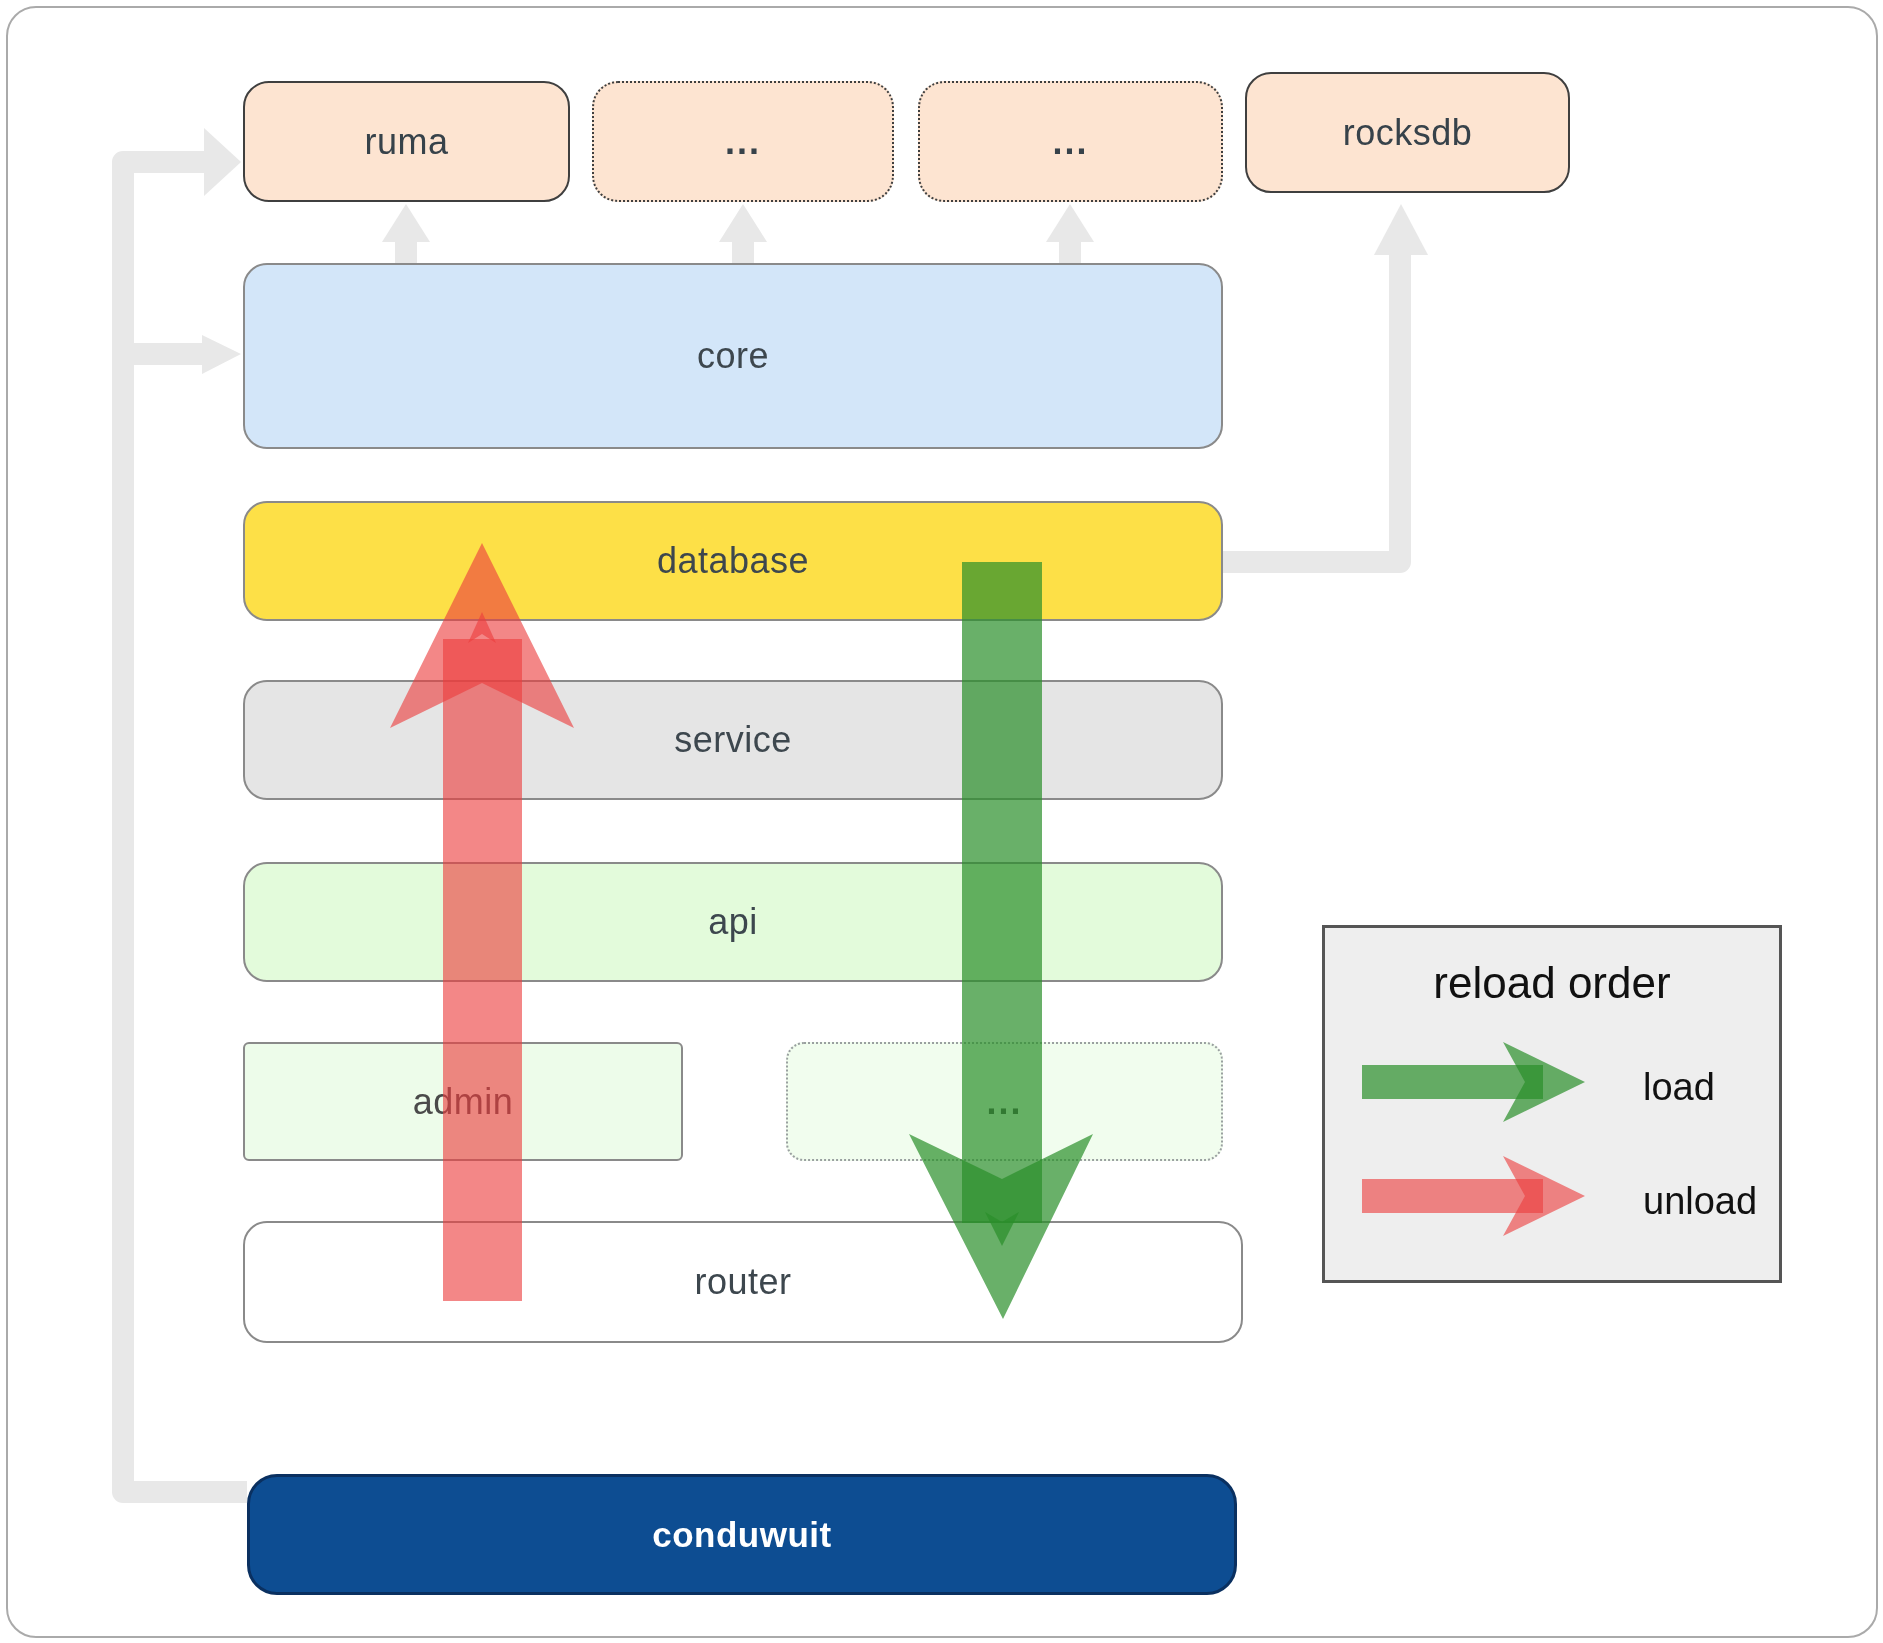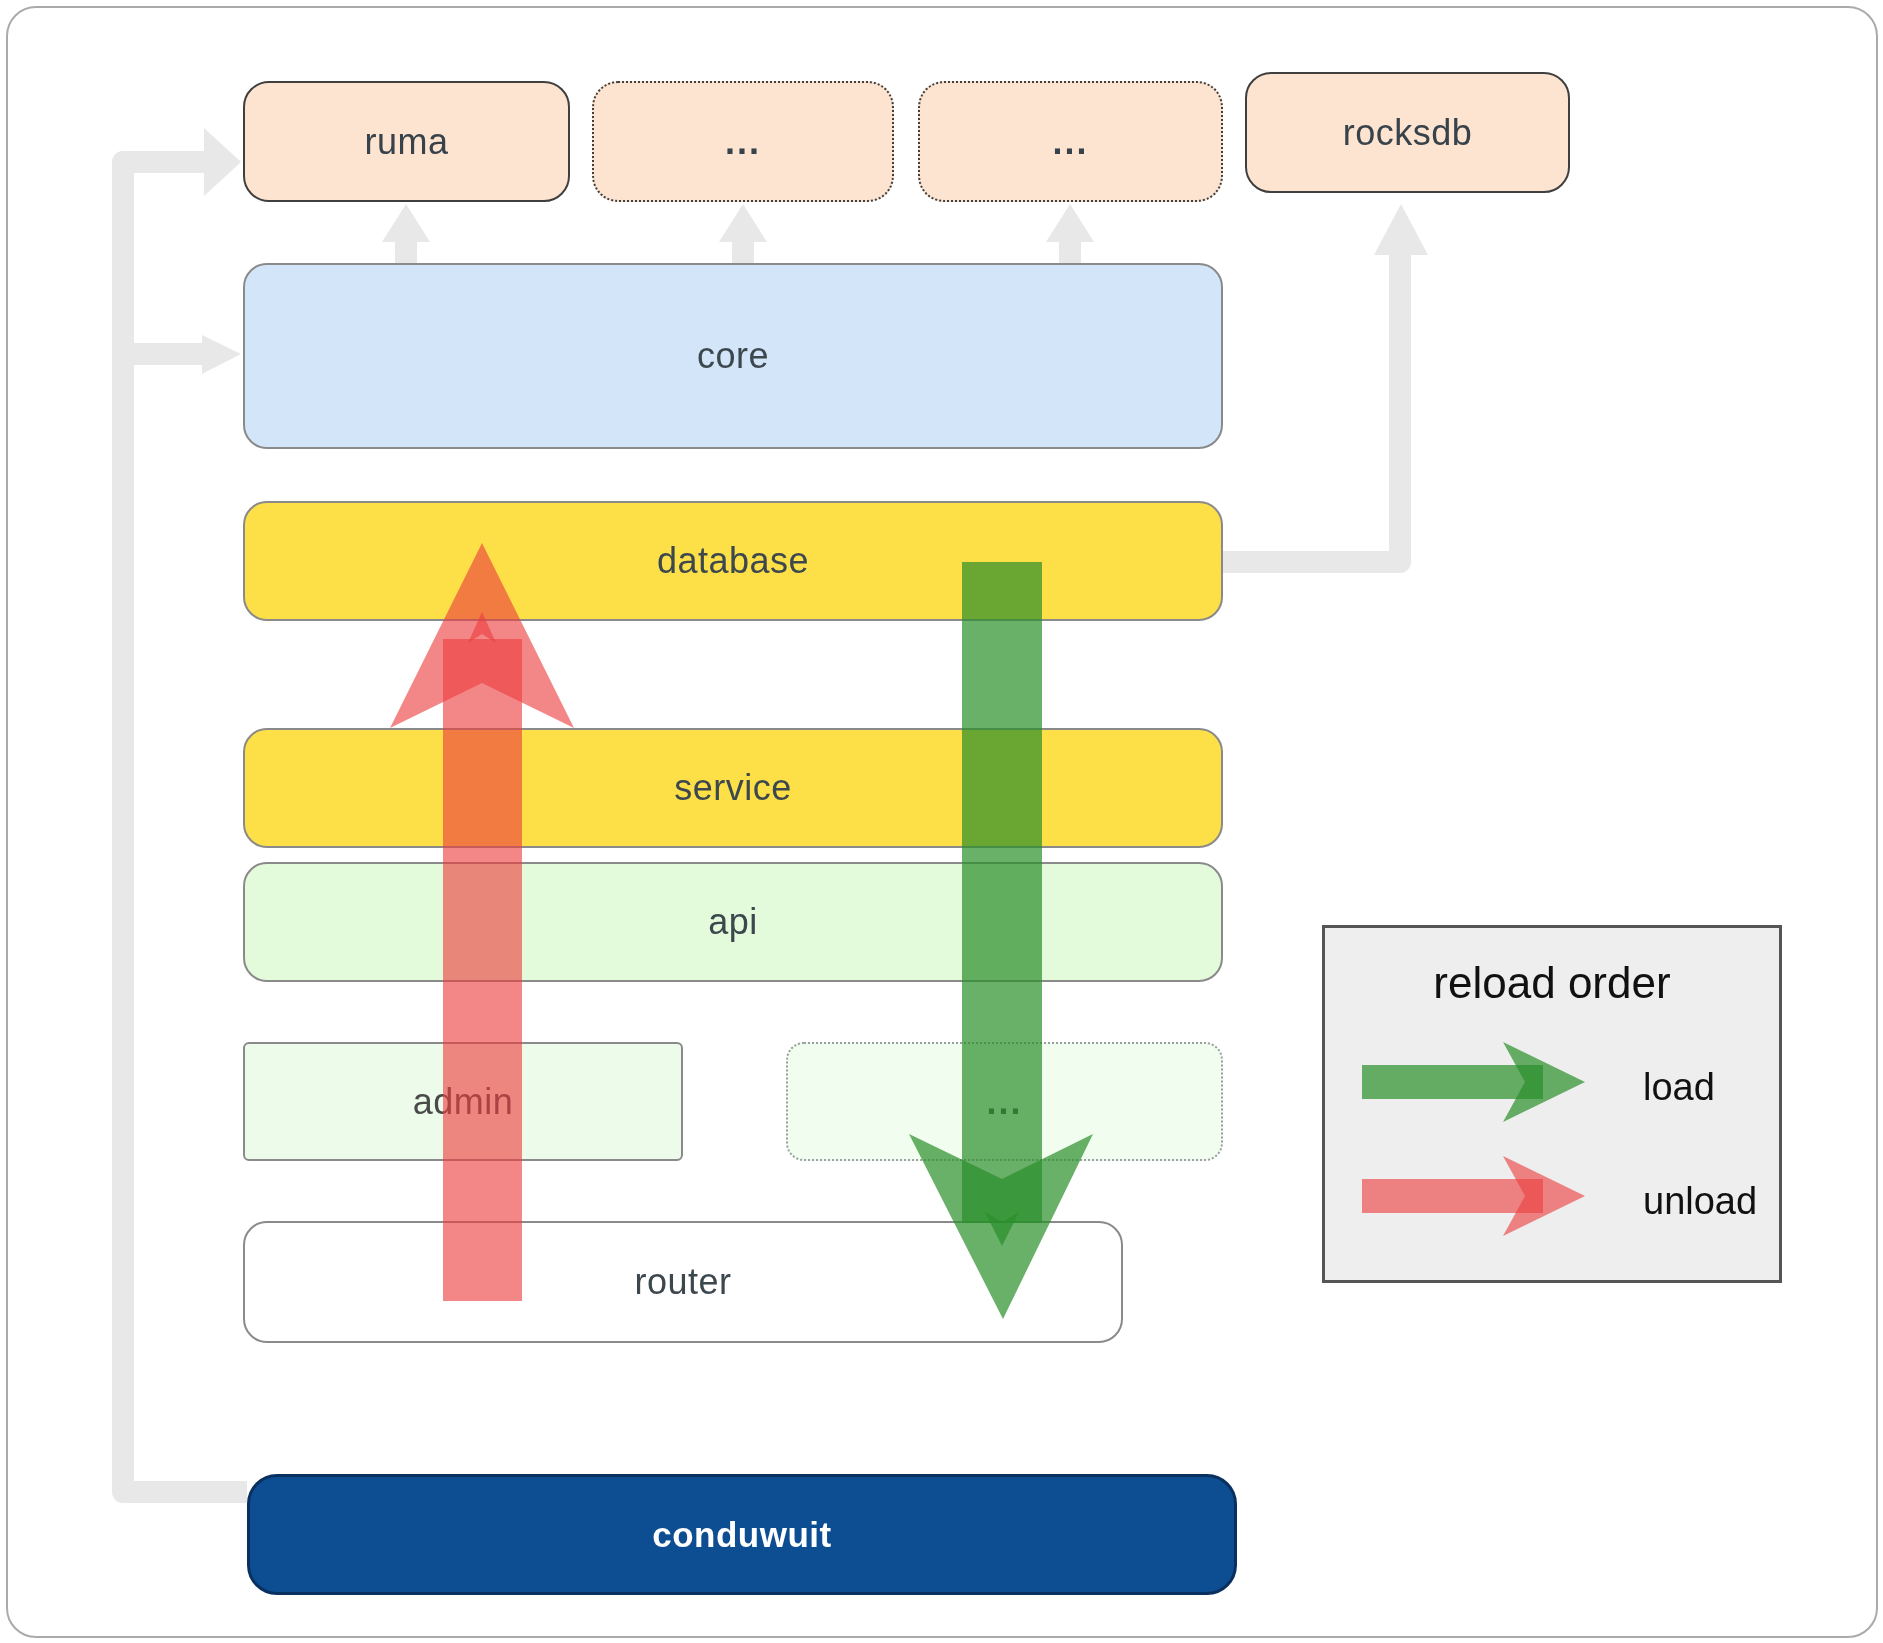--- a/index.html
+++ b/index.html
@@ -13,21 +13,21 @@
   }
   .box{
     position:absolute;display:flex;align-items:center;justify-content:center;
     box-sizing:border-box;font-size:36px;color:#3d474e;letter-spacing:.5px;
   }
   .peach{background:#fde4d1;border:2.5px solid #3f3f3f;border-radius:26px;color:#37424a;}
   .peach.dotted{border:2.5px dotted #3f3f3f;}
   .layer{border:2px solid #8a8a8a;border-radius:24px;text-align:center;}
   .core{background:#d3e6f9;}
   .database{background:#fde047;}
-  .service{background:#fde047;margin-top:48px;}
+  .service{background:#e5e5e5;}
   .api{background:#e3fbdb;}
   .admin{background:#edfcea;color:#4a4a4a;border-radius:6px;}
   .dots3{background:#f1fdee;border:2px dotted #9aa0a0;border-radius:18px;color:#474747;}
   .router{background:#ffffff;}
   .conduwuit{background:#0d4d92;border:3px solid #0a3060;border-radius:30px;
     color:#ffffff;font-weight:bold;}
   .dots-label{font-weight:bold;letter-spacing:2px;}
   .legend{
     position:absolute;left:1322px;top:925px;width:460px;height:358px;
     background:#eeeeee;border:3px solid #555555;box-sizing:border-box;
@@ -71,21 +71,21 @@
   </div>
   <div class="box layer api" style="left:243px;top:862px;width:980px;height:120px;">
     <span>api</span>
   </div>
   <div class="box layer admin" style="left:243px;top:1042px;width:440px;height:119px;">
     <span>admin</span>
   </div>
   <div class="box dots3" style="left:786px;top:1042px;width:437px;height:119px;">
     <span class="dots-label">...</span>
   </div>
-  <div class="box layer router" style="left:243px;top:1221px;width:880px;height:122px;">
+  <div class="box layer router" style="left:243px;top:1221px;width:1000px;height:122px;">
     <span>router</span>
   </div>
   <div class="box conduwuit" style="left:247px;top:1474px;width:990px;height:121px;font-size:35px;">
     <span>conduwuit</span>
   </div>
 
   <div class="legend">
     <div class="legend-title">reload order</div>
     <div class="legend-label load">load</div>
     <div class="legend-label unload">unload</div>

